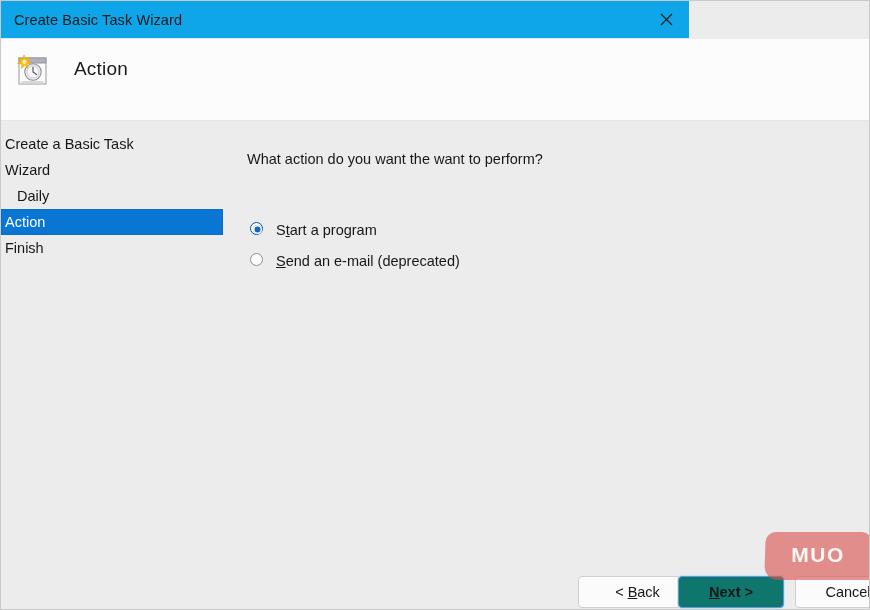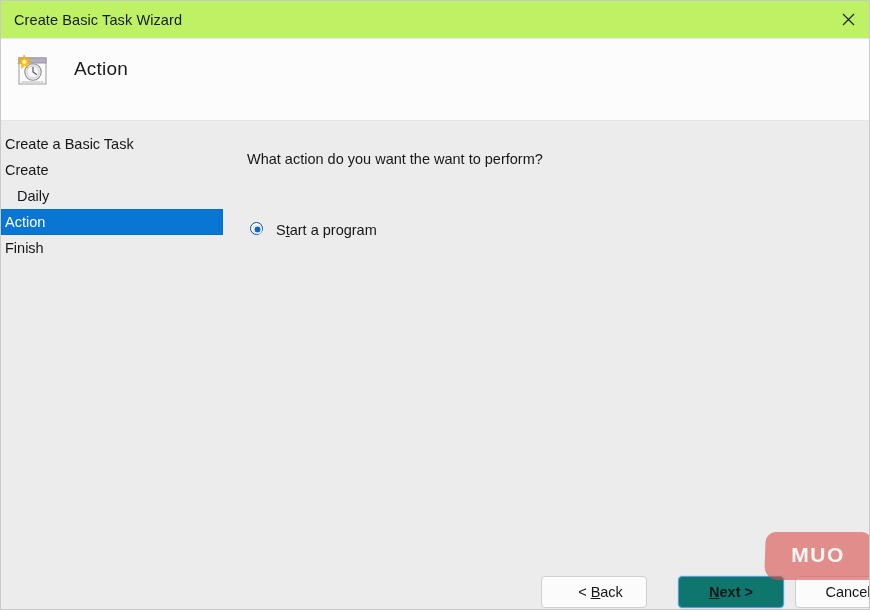--- a/index.html
+++ b/index.html
@@ -21,23 +21,23 @@
     background: #ececec;
     box-sizing: border-box;
     border: 1px solid #c9c9c9;
     overflow: hidden;
   }
 
   
   #titlebar {
     position: absolute;
     left: 0; top: 0;
-    width: 870px;
+    width: 688px;
     height: 38px;
-    background: #bef264;
+    background: #0ea5e9;
     border-bottom: 1px solid #e3e6ec;
     box-sizing: border-box;
   }
   #title-text {
     position: absolute;
     left: 13px;
     top: 11px;
     font-size: 14.5px;
     color: #1a1a1a;
     letter-spacing: 0.1px;
@@ -198,21 +198,21 @@
     border: 1px solid #cfcfcf;
     border-radius: 4px;
     box-sizing: border-box;
     font-size: 14.5px;
     color: #171717;
     display: flex;
     align-items: center;
     justify-content: center;
     white-space: nowrap;
   }
-  #back-button  { left: 540px; padding-left: 13px; }
+  #back-button  { left: 577px; padding-left: 13px; }
   #next-button  {
     left: 677px;
     background: #0f766e;
     border: 1px solid #5a9bd8;
     box-shadow: 0 0 0 1px #cfe2f5;
     font-weight: bold;
   }
   #cancel-button { left: 794px; width: 106px; }
 
   
@@ -282,21 +282,21 @@
     <div id="header-title">Action</div>
   </div>
 
   <div id="body">
 
     <div id="nav">
       <div class="nav-item">
         <span>Create a Basic Task</span>
       </div>
       <div class="nav-item">
-        <span>Create</span>
+        <span>Wizard</span>
       </div>
       <div class="nav-item indent">
         <span>Daily</span>
       </div>
       <div class="nav-item selected">
         <span>Action</span>
       </div>
       <div class="nav-item">
         <span>Finish</span>
       </div>
@@ -308,20 +308,26 @@
       <div id="radio-group">
 
         <div class="radio-row checked">
           <span class="radio-mark">
             <span class="ring"></span>
               <span class="dot"></span>
           </span>
           <span class="radio-label"><span>S</span><span class="accel">t</span><span>art a program</span></span>
         </div>
 
+        <div class="radio-row">
+          <span class="radio-mark">
+            <span class="ring"></span>
+          </span>
+          <span class="radio-label"><span></span><span class="accel">S</span><span>end an e-mail (deprecated)</span></span>
+        </div>
 
 
       </div>
     </div>
 
     <div id="buttons">
       <div class="wiz-button" id="back-button">
         <span><span>&lt; </span><span class="accel">B</span><span>ack</span></span>
       </div>
       <div class="wiz-button" id="next-button">

